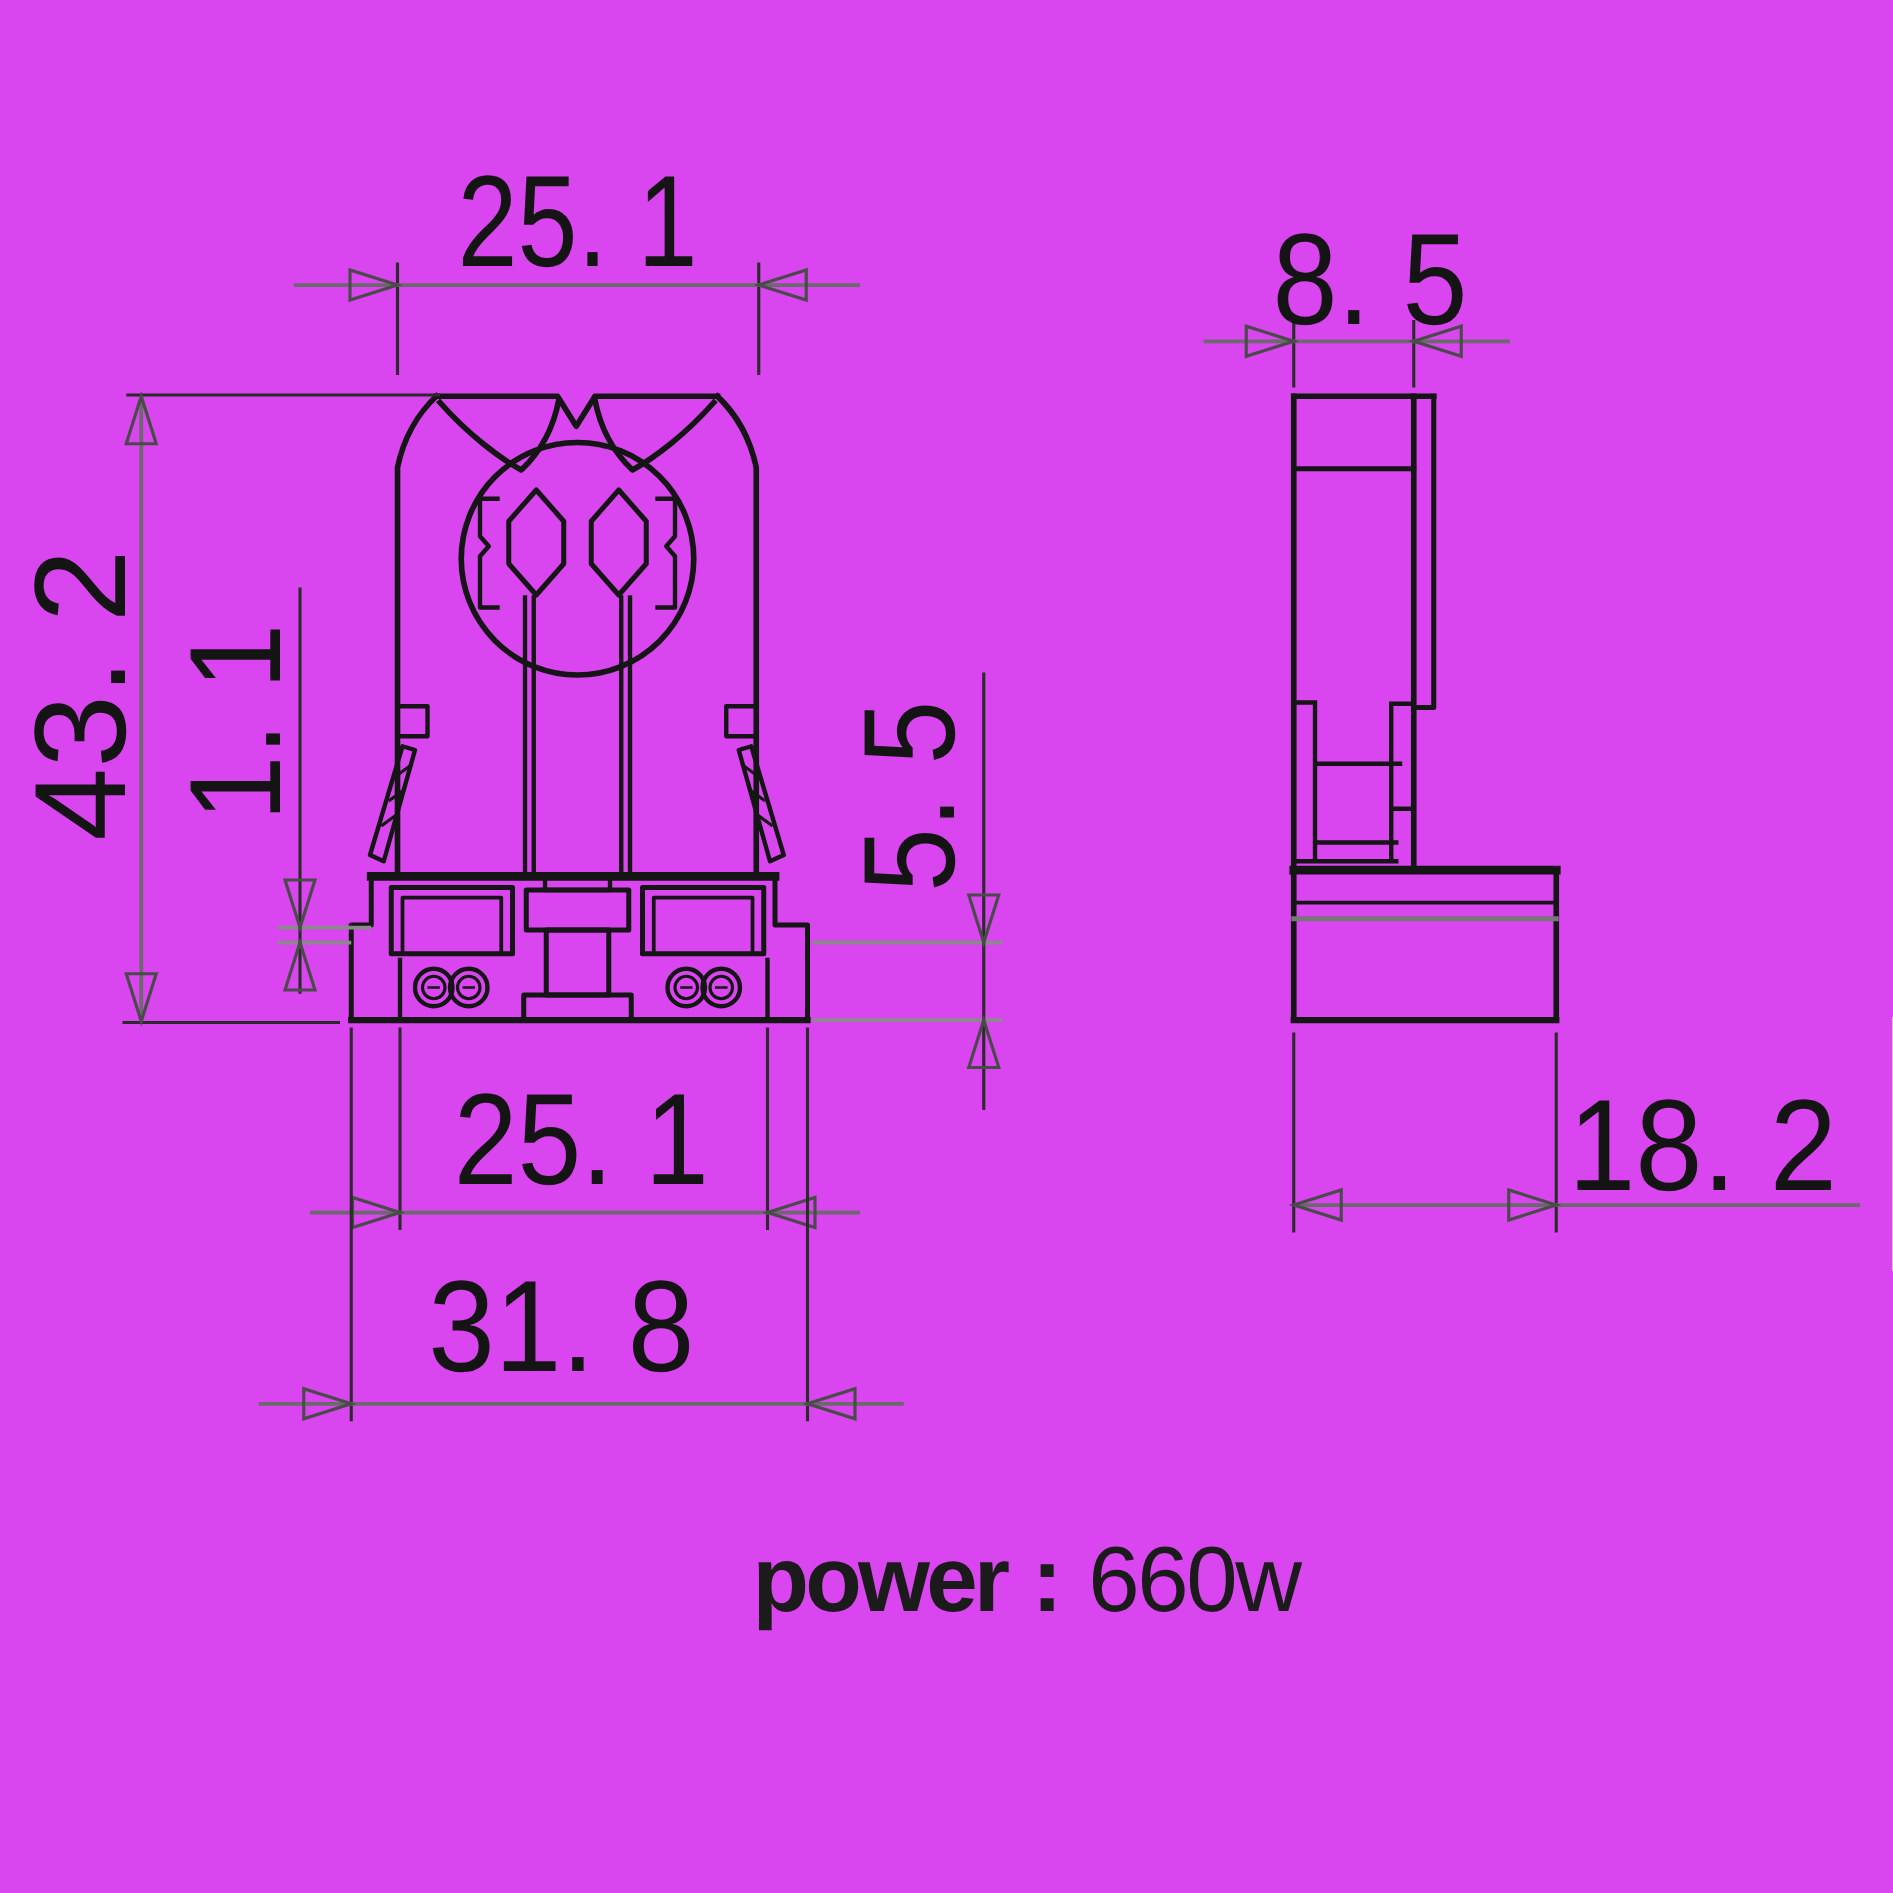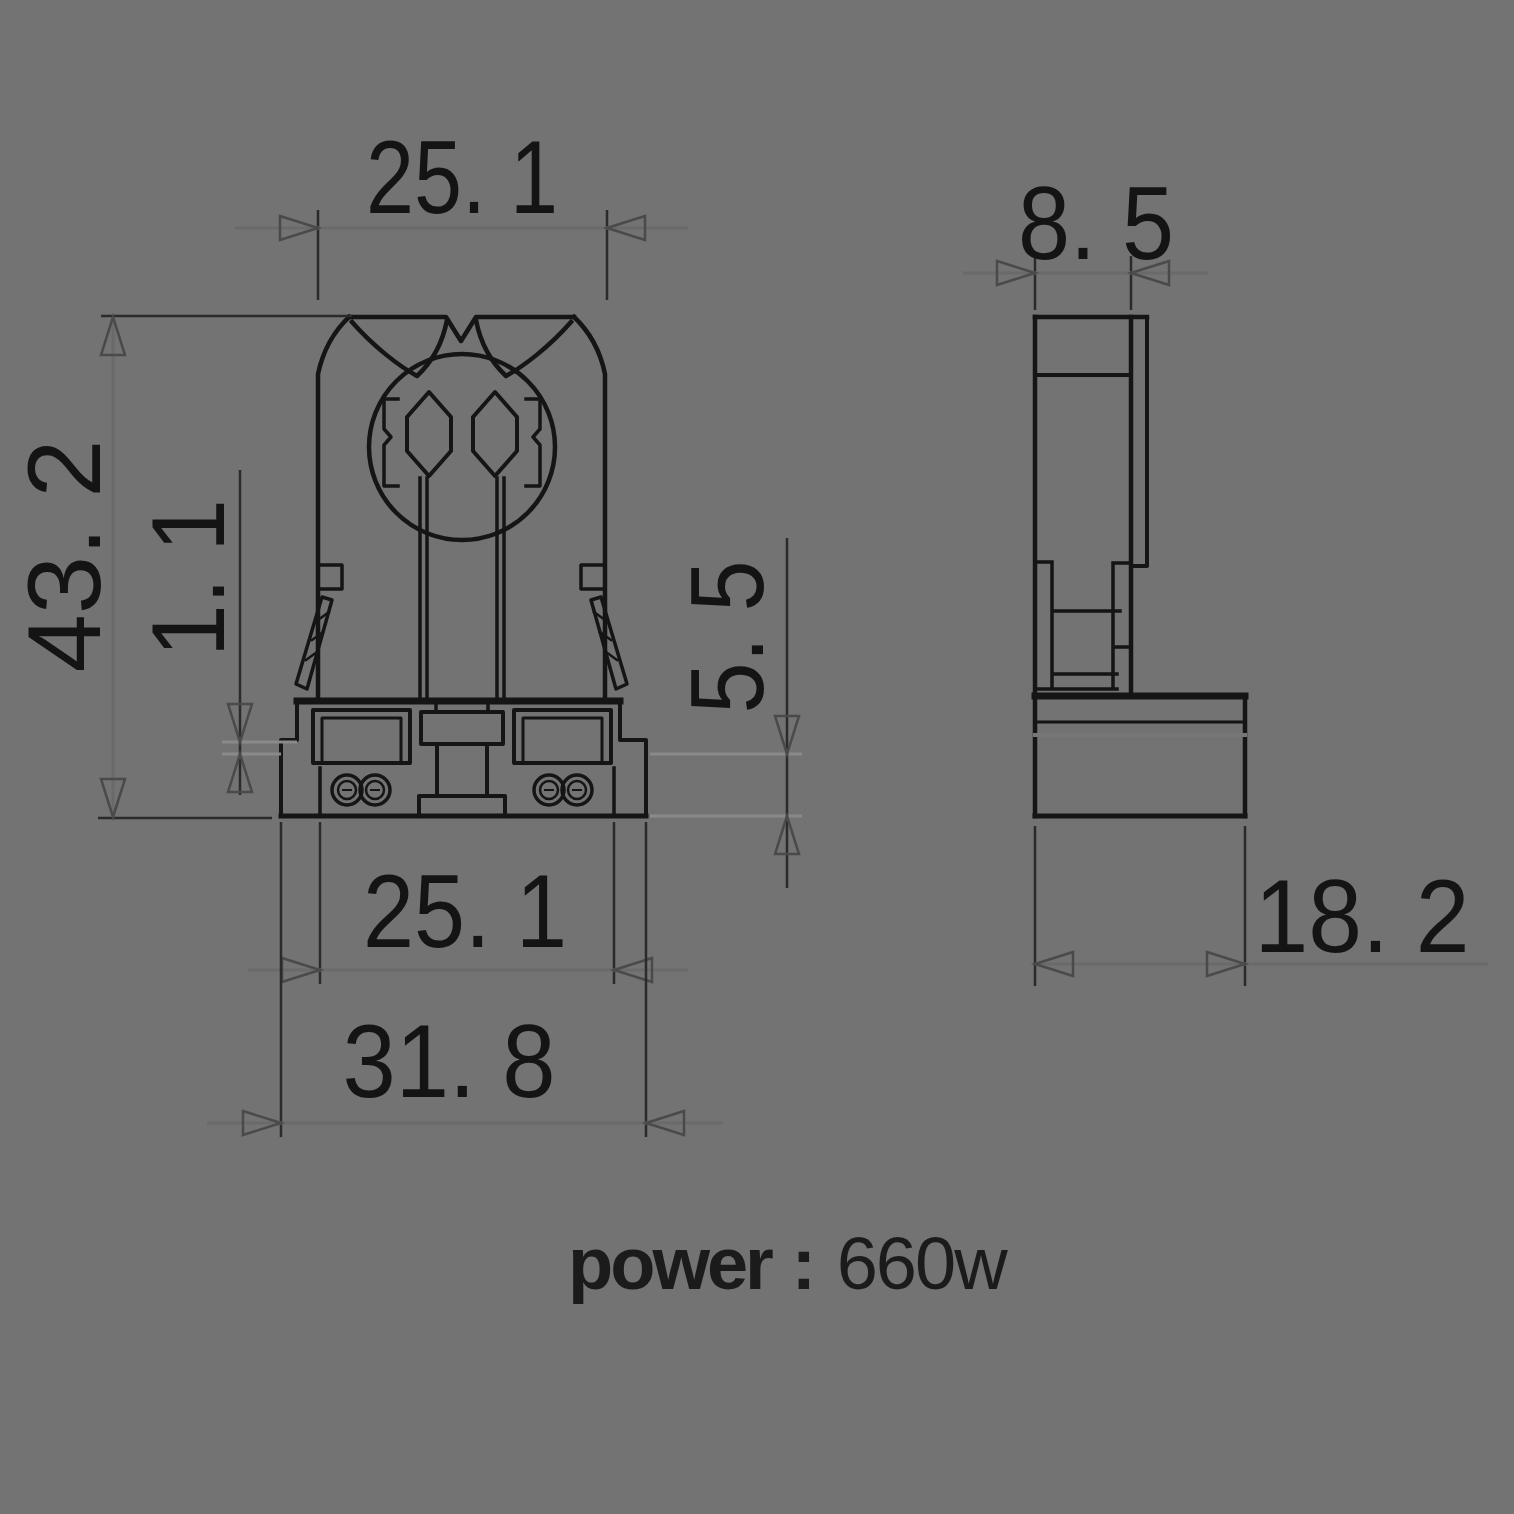--- a/index.html
+++ b/index.html
@@ -1,25 +1,25 @@
 <!DOCTYPE html>
 <html><head>
 <meta charset="utf-8">
 <style>
   html,body{margin:0;padding:0;background:#ffffff;}
   body{width:1514px;height:1514px;position:relative;font-family:"Liberation Sans",sans-serif;}
-  .canvas{position:absolute;left:0;top:0;width:1514px;height:1514px;background:#737373;overflow:hidden;}
+  .canvas{position:absolute;left:0;top:0;width:1514px;height:1514px;background:#d946ef;overflow:hidden;}
   svg{position:absolute;left:0;top:0;}
   svg text{font-family:"Liberation Sans",sans-serif;fill:#141414;font-size:104px;}
   .part{stroke:#151515;fill:none;stroke-linejoin:round;stroke-linecap:square;}
   .dimline{stroke:#6a6a6a;stroke-width:3;fill:none;}
   .extline{stroke:#2b2b2b;stroke-width:2.5;fill:none;}
   .refline{stroke:#8a8a8a;stroke-width:3;fill:none;}
   .arrow{stroke:#4a4a4a;stroke-width:2.5;fill:none;stroke-linejoin:miter;}
-  .specs{position:absolute;left:568px;top:1212px;line-height:103px;white-space:nowrap;}
+  .specs{position:absolute;left:602px;top:1212px;line-height:103px;white-space:nowrap;}
   .spec-line{height:103px;}
   .spec-label{font-weight:700;font-size:74px;letter-spacing:-3px;color:#1b1b1b;}
   .spec-colon{font-weight:700;font-size:74px;color:#1b1b1b;white-space:pre;}
   .spec-value{font-weight:400;font-size:74px;letter-spacing:-2px;color:#1b1b1b;}
 </style>
 </head>
 <body>
 
 <div class="canvas">
 <svg width="1514" height="1514" viewBox="0 0 1514 1514">

